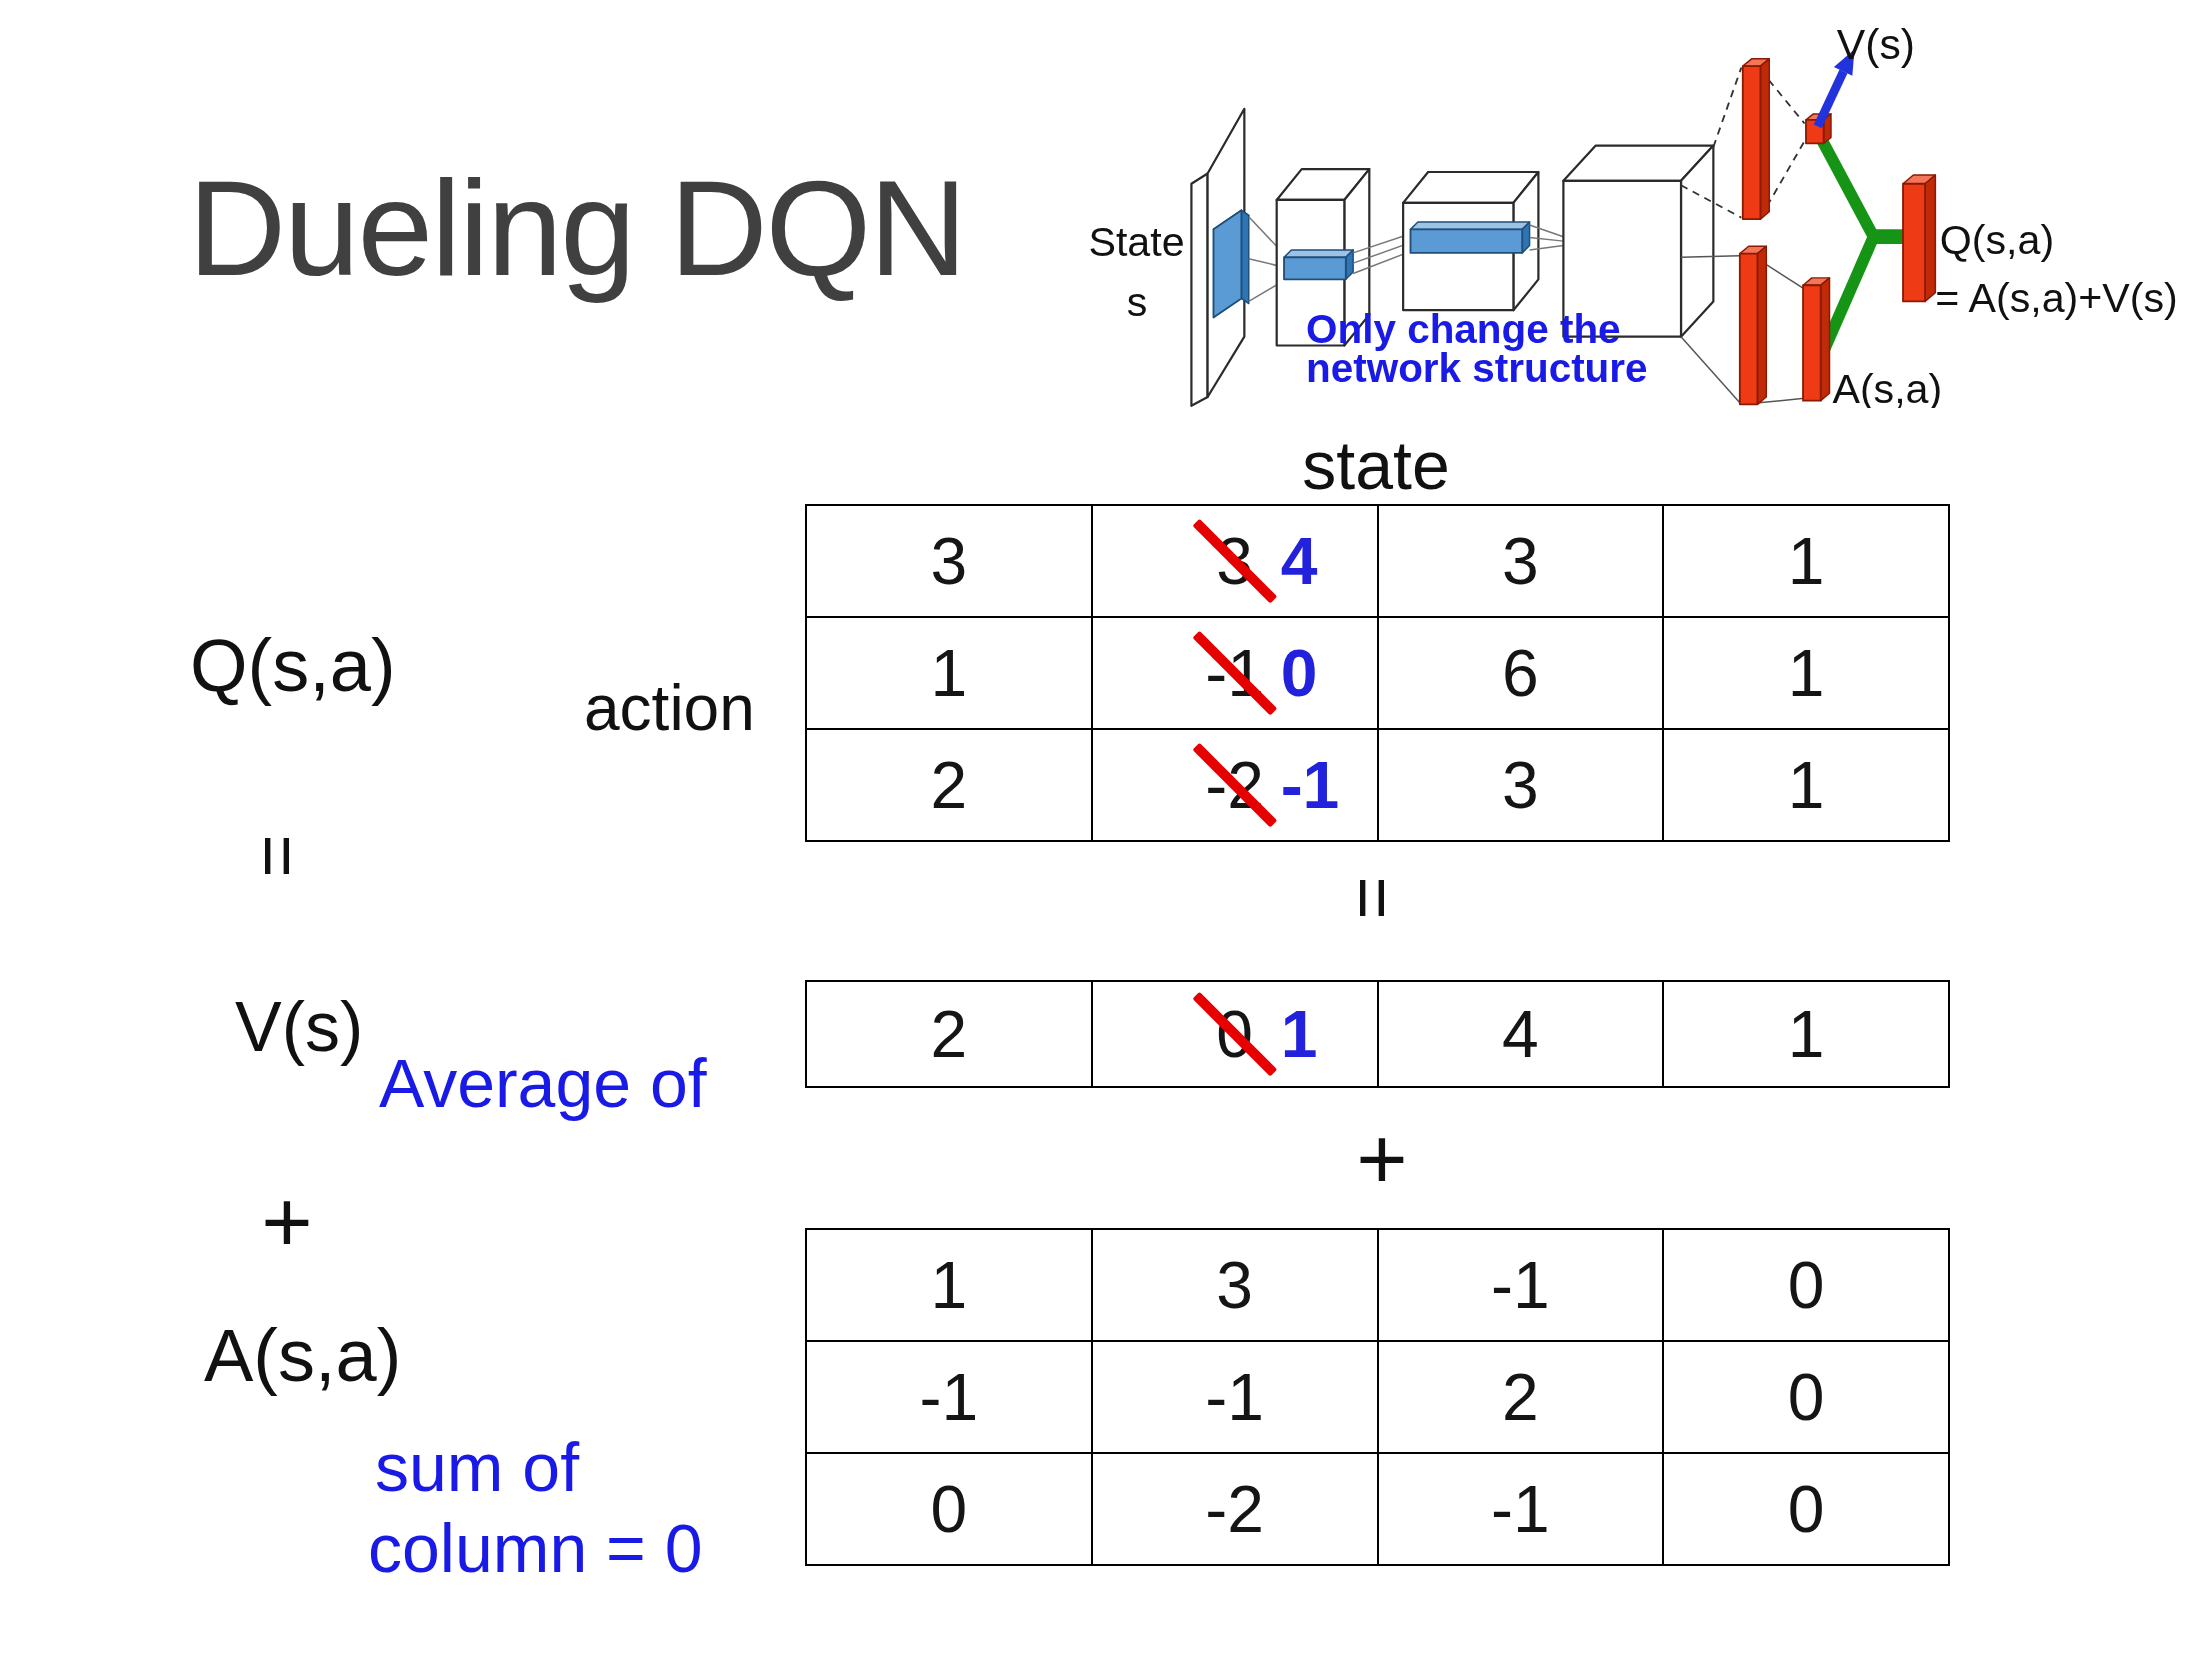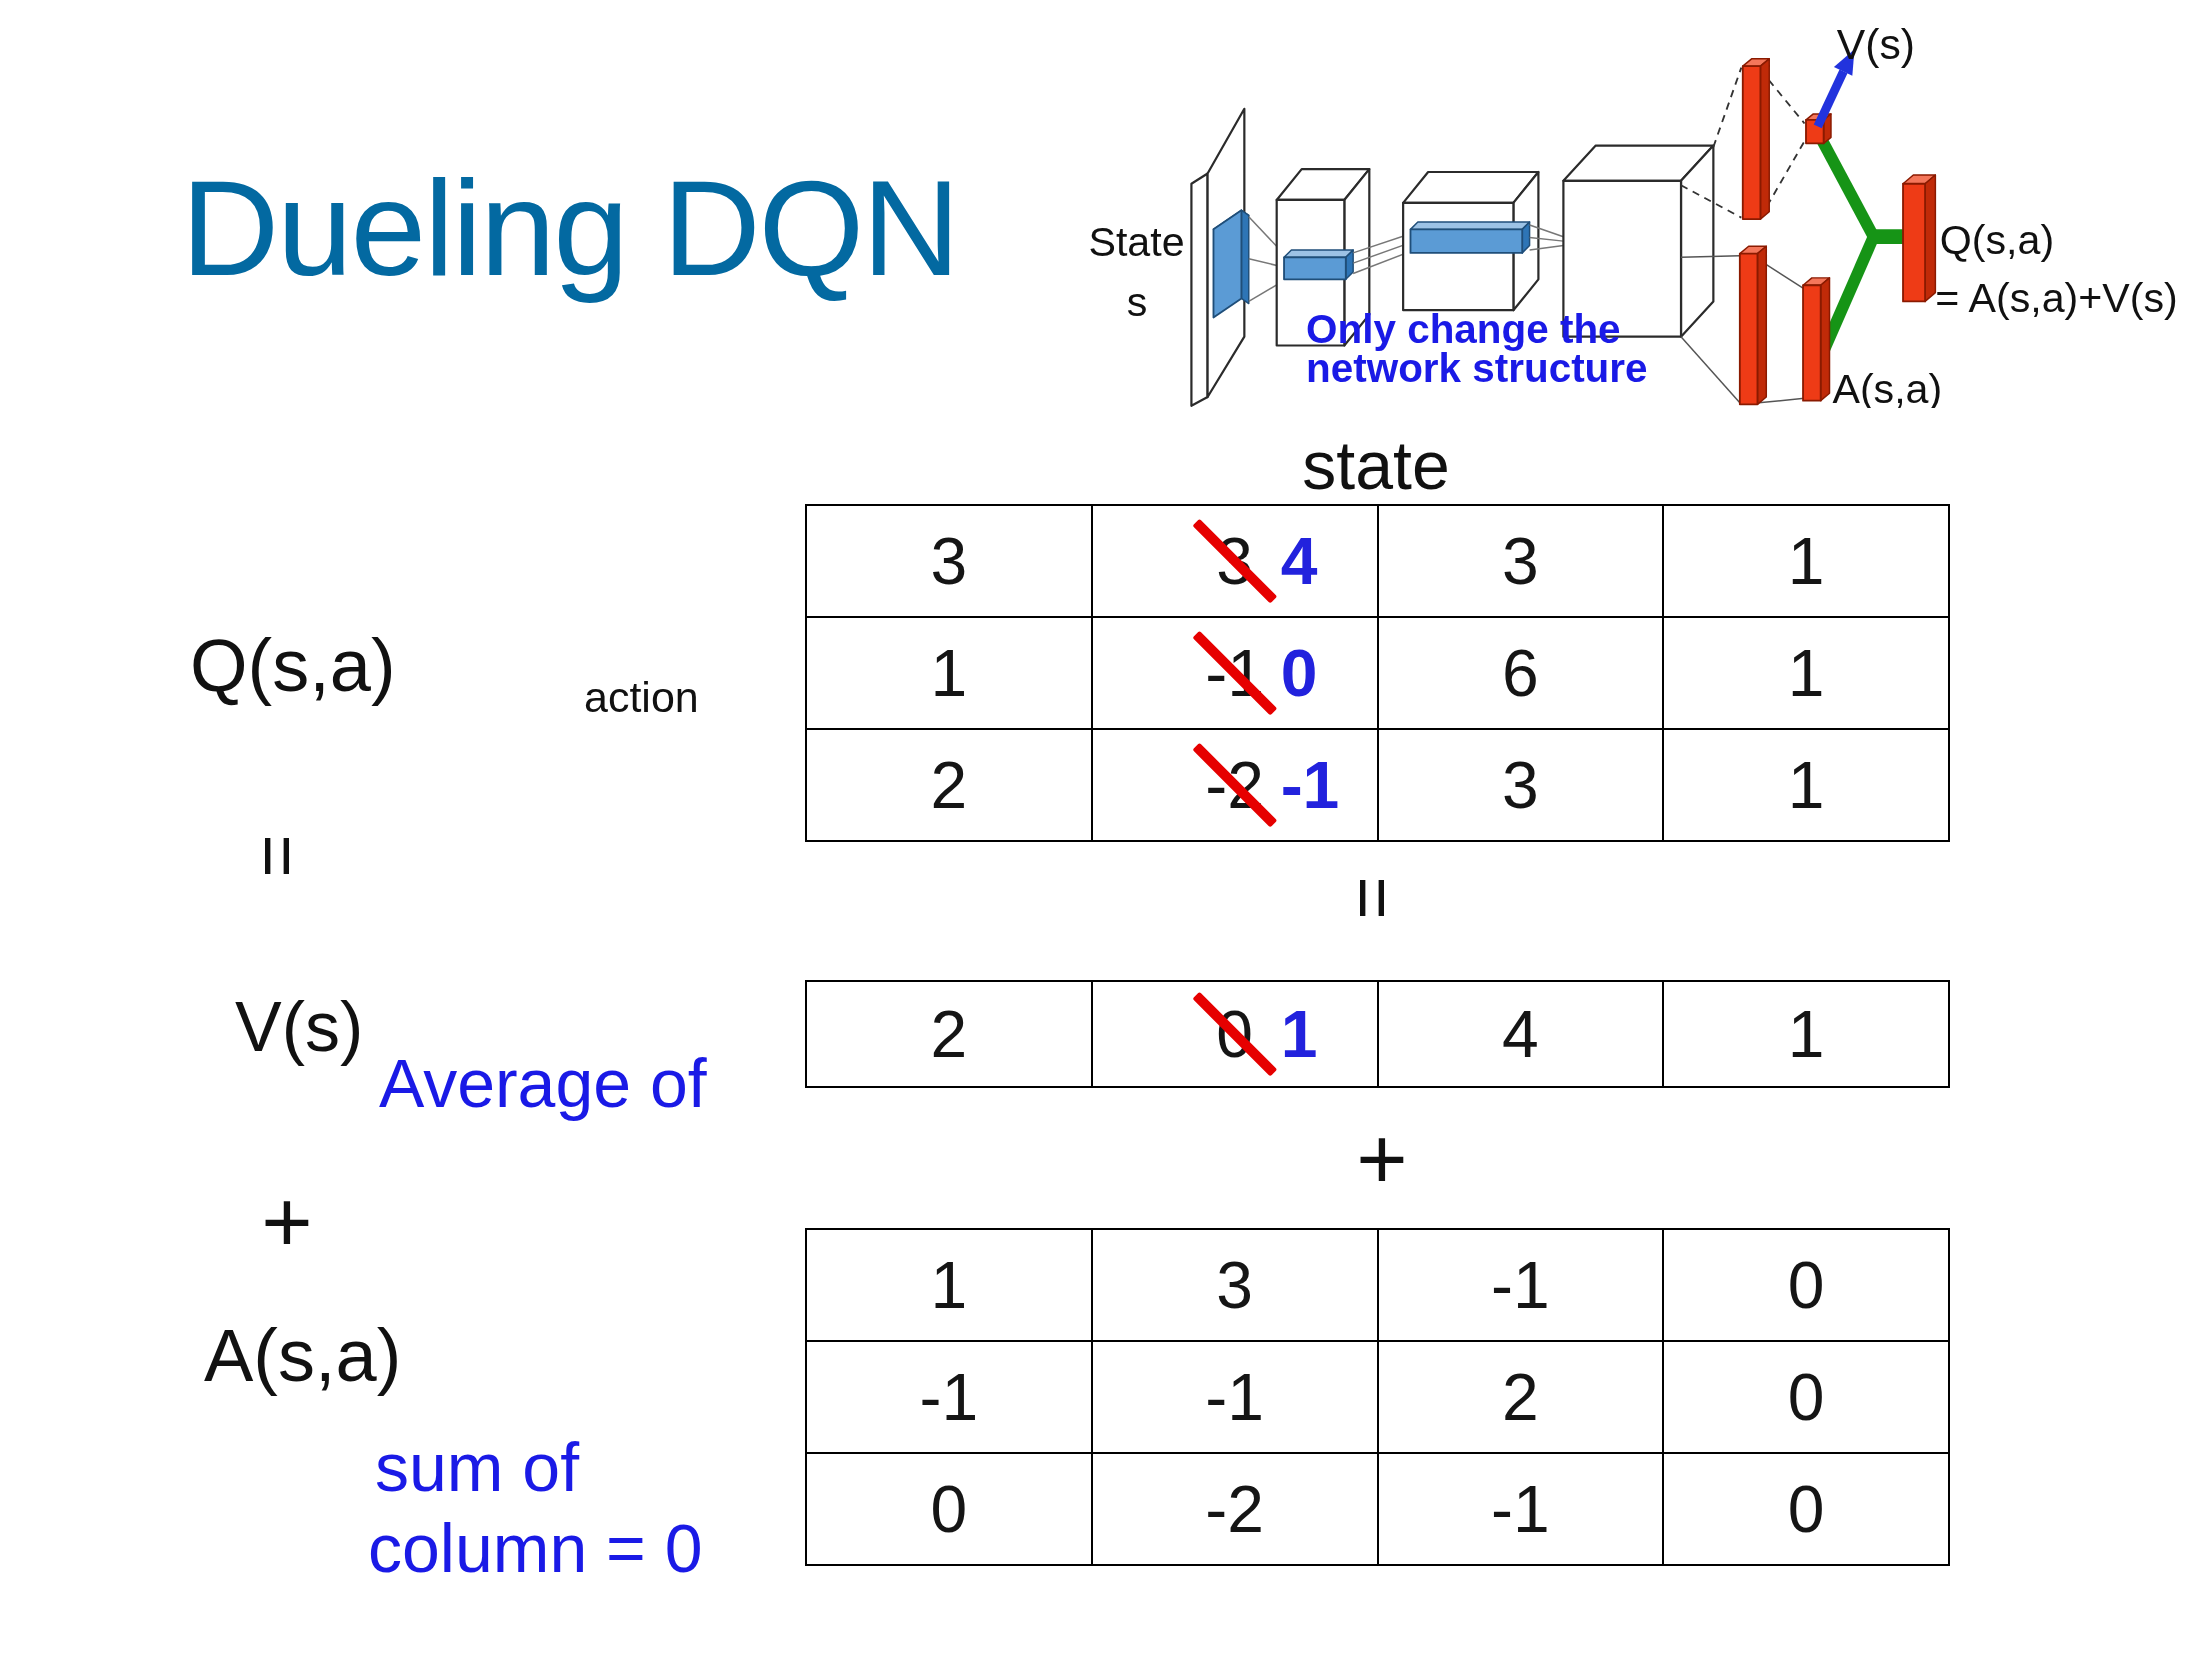--- a/index.html
+++ b/index.html
@@ -1,21 +1,21 @@
 <!DOCTYPE html>
 <html style="--annotation-blue: #1a1ae6; --correction-blue: #2222dd; --strike-red: #e60000; --bar-red: #ee3b16; --bar-red-dark: #c02a08; --bar-red-light: #f4765a; --bar-red-stroke: #8a1a00; --conv-blue: #5b9bd5; --conv-blue-dark: #2e75b6; --conv-blue-light: #9cc2e5; --merge-green: #169416; --arrow-blue: #2233dd; --box-stroke: #2b2b2b;font-size:11.8px"><head>
 <meta charset="utf-8">
 <style>
   html,body{margin:0;padding:0;background:#fff;}
   #slide{position:relative;width:2205px;height:1654px;background:#ffffff;overflow:hidden;
          font-family:"Liberation Sans","DejaVu Sans",sans-serif;color:#111;}
   .abs{position:absolute;}
-  .title{left:181px;top:160px;font-size:136px;letter-spacing:-2.2px;color:#0369a1;line-height:1;}
+  .title{left:188px;top:160px;font-size:136px;letter-spacing:-2.2px;color:#404040;line-height:1;}
   .lbl{font-size:74px;line-height:1;}
-  .small-lbl{font-size:43px;line-height:1;}
+  .small-lbl{font-size:64px;line-height:1;}
   .state-lbl{left:1376px;top:426px;font-size:68px;transform:translateX(-50%);}
   .blue-note{font-size:68px;line-height:1;color:var(--annotation-blue);}
   .rot-eq{font-size:74px;font-weight:500;transform:translate(-50%,-50%) rotate(90deg);line-height:1;}
   .plus{font-size:88px;font-weight:500;transform:translate(-50%,-50%);line-height:1;}
 
   table.matrix{position:absolute;border-collapse:collapse;table-layout:fixed;left:805px;width:1145px;background:#fff;}
   table.matrix td{border:2.9px solid #000;text-align:center;vertical-align:middle;
                   font-size:66px;color:#151515;padding:0;overflow:visible;}
   #q-table{top:504px;}  #q-table td{height:110px;}
   #v-table{top:980px;} #v-table td{height:104px;}

